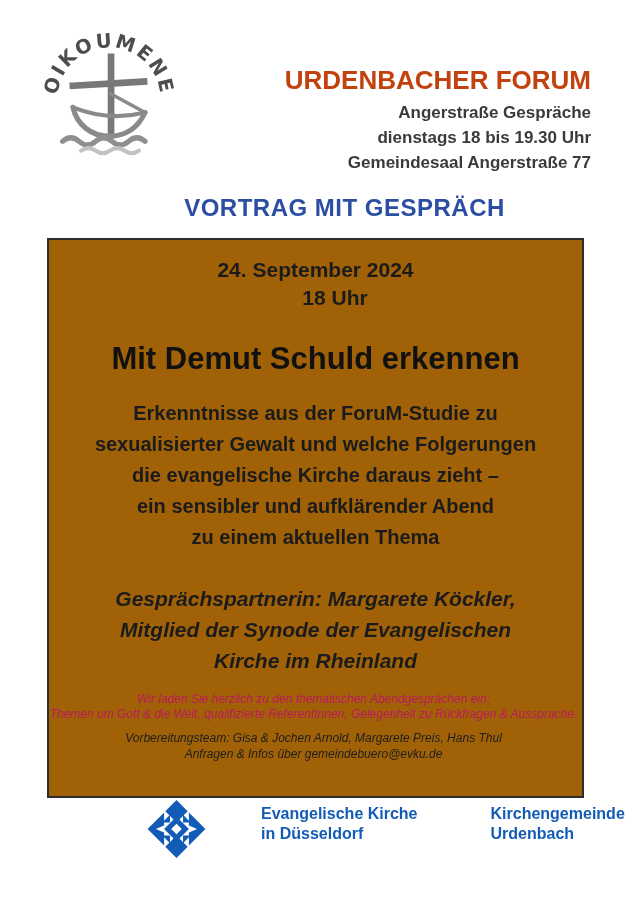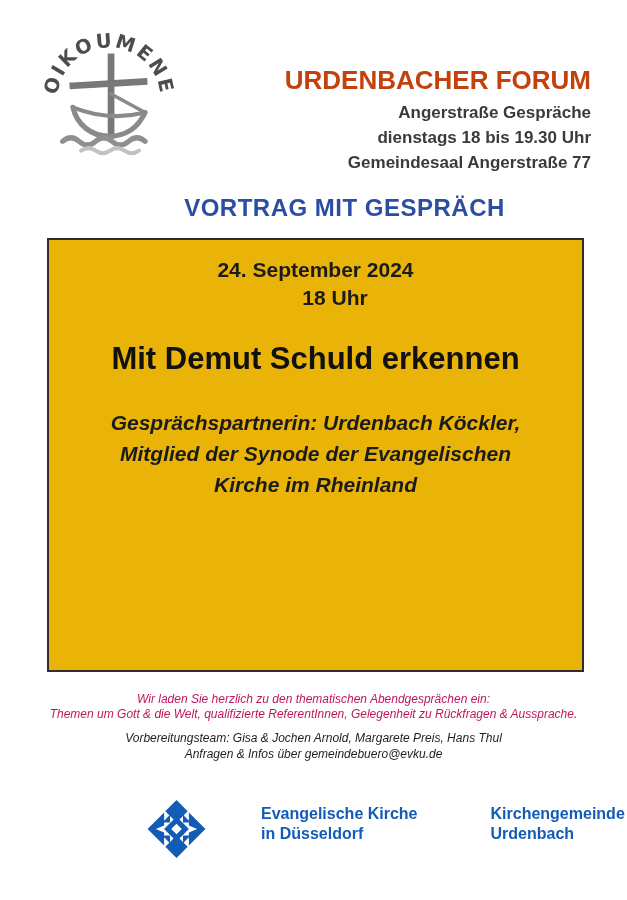--- a/index.html
+++ b/index.html
@@ -15,22 +15,22 @@
   .forum-title { font-size:26px; font-weight:700; color:#c2410c; letter-spacing:0px; line-height:28px; }
   .head-sub { font-size:17px; font-weight:700; color:#3a3a3a; line-height:25px; margin-top:6px; }
   .head-sub div { white-space:nowrap; }
   
   .section-heading {
     position:absolute; top:194px; left:0; width:100%; text-align:center;
     font-size:24px; font-weight:700; color:#2B4EA3; letter-spacing:0.5px;padding-left:31px;
   }
   
   .event-box {
-    position:absolute; left:47px; top:238px; width:537px; height:434px;
-    border:2px solid #2e2e2e; box-sizing:border-box; text-align:center; background:#eab308;
+    position:absolute; left:47px; top:238px; width:537px; height:560px;
+    border:2px solid #2e2e2e; box-sizing:border-box; text-align:center; background:#a16207;
   }
   .event-date { margin-top:16px; font-size:21px; font-weight:700; line-height:28px; }
   .event-time { font-size:21px; font-weight:700; line-height:28px;padding-left:39px; }
   .event-title { margin:29px 0 0 0; font-size:31px; font-weight:700; line-height:36px; color:#111; }
   .event-desc { margin-top:21px; font-size:20px; font-weight:700; line-height:31px; }
   .event-speaker { margin-top:30px; font-size:21px; font-weight:700; font-style:italic; line-height:31px; }
   
   .invitation {
     position:absolute; top:692px; left:0; width:100%; text-align:center;
     font-size:12px; font-style:italic; line-height:15px; color:#be185d;
@@ -80,22 +80,29 @@
       <div>Gemeindesaal Angerstraße 77</div>
     </div>
   </div>
 
   <div class="section-heading">VORTRAG MIT GESPRÄCH</div>
 
   <div class="event-box">
     <div class="event-date">24. September 2024</div>
     <div class="event-time">18 Uhr</div>
     <h1 class="event-title">Mit Demut Schuld erkennen</h1>
+    <div class="event-desc">
+      <div>Erkenntnisse aus der ForuM-Studie zu</div>
+      <div>sexualisierter Gewalt und welche Folgerungen</div>
+      <div>die evangelische Kirche daraus zieht –</div>
+      <div>ein sensibler und aufklärender Abend</div>
+      <div>zu einem aktuellen  Thema</div>
+    </div>
     <div class="event-speaker">
-      <div>Gesprächspartnerin: Urdenbach Köckler,</div>
+      <div>Gesprächspartnerin: Margarete Köckler,</div>
       <div>Mitglied der Synode der Evangelischen</div>
       <div>Kirche im Rheinland</div>
     </div>
   </div>
 
   <div class="invitation">
     <div>Wir laden Sie herzlich zu den thematischen Abendgesprächen ein:</div>
     <div>Themen um Gott &amp; die Welt, qualifizierte ReferentInnen, Gelegenheit zu Rückfragen &amp; Aussprache.</div>
   </div>
 

